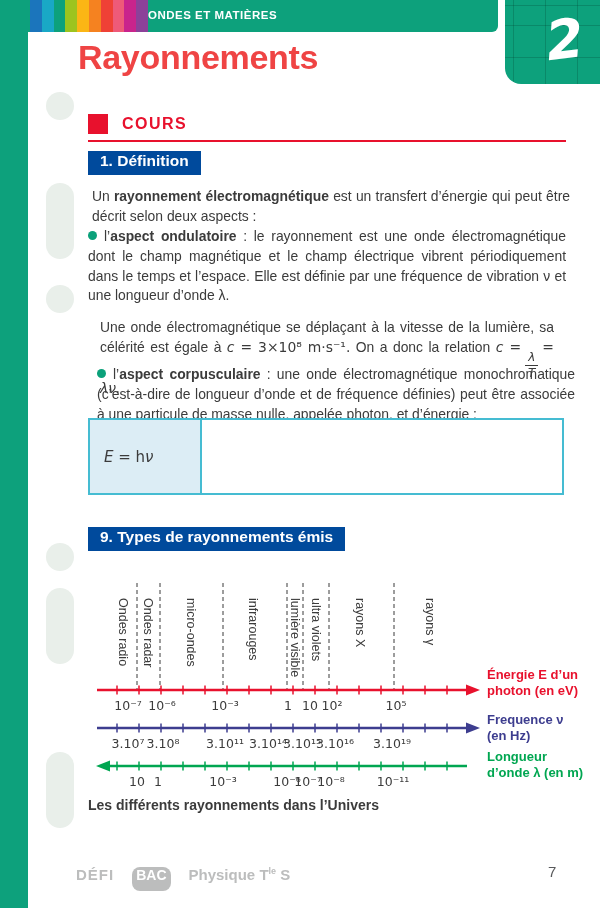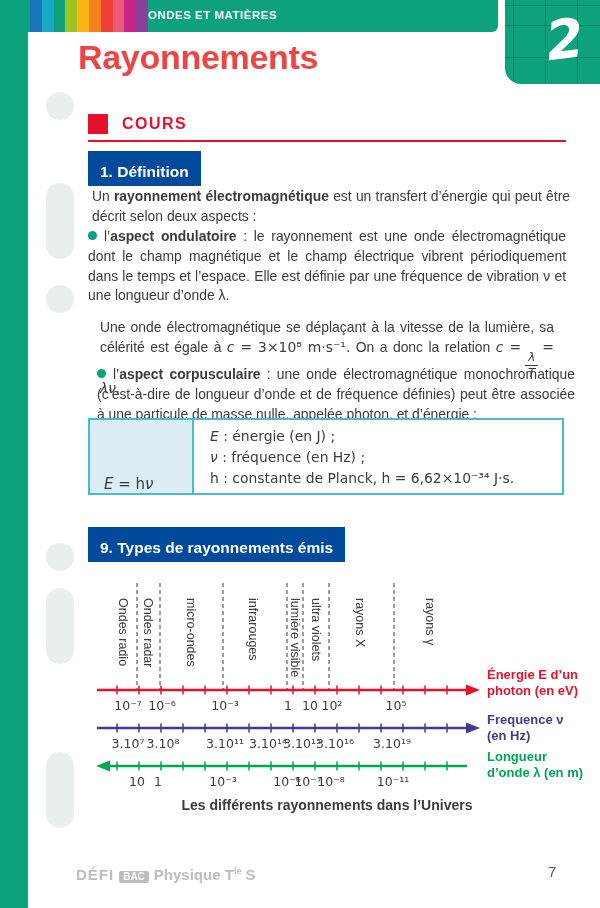--- a/index.html
+++ b/index.html
@@ -17,46 +17,46 @@
                           repeating-linear-gradient(90deg,rgba(0,50,35,.22) 0 1px,transparent 1px 32px);
          background-position:8px 6px}
   .badge-num{position:absolute;left:30px;top:8px;width:60px;text-align:center;color:#fff;
              font-family:"DejaVu Sans",sans-serif;font-weight:bold;font-style:italic;
              font-size:54px;transform:rotate(-7deg)}
   .hole{position:absolute;left:46px;width:28px;background:#e9efea;border-radius:999px}
   .page-title{position:absolute;left:78px;top:38px;font-size:34px;font-weight:bold;color:#ef4444;letter-spacing:-.3px}
   .cours-sq{position:absolute;left:88px;top:114px;width:20px;height:20px;background:#e8112d}
   .cours-label{position:absolute;left:122px;top:115px;font-size:16px;font-weight:bold;color:#e8112d;letter-spacing:1.5px}
   .cours-rule{position:absolute;left:88px;top:140px;width:478px;height:2px;background:#e8112d}
-  .sec-head{position:absolute;left:88px;background:#004a9c;color:#fff;font-weight:bold;font-size:15.5px;padding:12px 12px 5px;white-space:nowrap}
+  .sec-head{position:absolute;left:88px;background:#004a9c;color:#fff;font-weight:bold;font-size:15.5px;padding:1px 12px 5px;white-space:nowrap}
   #s1-head{top:151px}
   #s2-head{top:527px}
   .body-block{position:absolute;left:88px;width:478px;font-size:13.9px;line-height:19.8px;text-align:justify}
   #p1{top:183px}
   #b1{top:227px}
   #b2{top:356px}
   .bullet{display:inline-block;width:9px;height:9px;border-radius:50%;background:#0ba17a;margin-right:7px;vertical-align:1px}
   .fbox{position:absolute;left:88px;top:418px;width:476px;height:77px;border:2px solid #45bcd2;display:flex;box-sizing:border-box;background:#fff}
-  .fbox-left{width:104px;background:#dcedf5;border-right:2px solid #45bcd2;display:flex;align-items:flex-end;padding-left:14px;font-size:15px;box-sizing:border-box}
+  .fbox-left{width:112px;background:#dcedf5;border-right:2px solid #45bcd2;display:flex;align-items:center;padding-left:14px;font-size:15px;box-sizing:border-box}
   .fbox-right{flex:1;padding:6px 0 0 16px;font-size:13.9px;line-height:21px}
   .frac{display:inline-flex;flex-direction:column;align-items:center;vertical-align:-9px;line-height:1.05;font-size:12px;margin:0 4px;font-style:italic}
   .frac .den{border-top:1.2px solid #3b3b3b;padding:1px 3px 0}
   .frac .num{padding:0 3px 1px}
   #spectrum{position:absolute;left:85px;top:563px;overflow:visible}
   .band-label{font-size:12.5px;fill:#3b3b3b;font-family:"Liberation Sans",sans-serif}
   .tick-label{font-size:12.5px;fill:#3b3b3b;font-family:"DejaVu Sans",sans-serif}
   .boundary{stroke:#3b3b3b;stroke-width:1;stroke-dasharray:4 3;fill:none}
   .axis-label{position:absolute;left:487px;font-size:13px;font-weight:bold;line-height:15.5px}
   #axis-label-energie{top:667px;color:#e8112d}
   #axis-label-frequence{top:712px;color:#3d3d8f}
   #axis-label-longueur{top:749px;color:#00a651}
-  .caption{position:absolute;left:88px;top:797px;width:478px;text-align:center;font-weight:bold;font-size:14px}
-  .footer{position:absolute;left:76px;top:866px;display:flex;align-items:baseline;gap:5px;font-weight:bold;color:#bcbdbd}
+  .caption{position:absolute;left:88px;top:797px;width:478px;text-align:left;font-weight:bold;font-size:14px}
+  .footer{position:absolute;left:76px;top:866px;display:flex;align-items:baseline;gap:18px;font-weight:bold;color:#bcbdbd}
   .brand-defi{font-size:15px;letter-spacing:1px}
-  .bac-box{background:#bcbdbd;color:#fff;padding:0 4px 1px;border-radius:2px;font-size:10px}
+  .bac-box{background:#bcbdbd;color:#fff;padding:0 4px 8px;border-radius:8px;font-size:14px}
   .footer-subject{font-size:15px}
   .footer sup{font-size:9px}
   .page-num{position:absolute;left:548px;top:863px;font-size:15px;color:#58595b}
 </style>
 </head>
 <body>
 
 <div>
 
   <div class="left-strip"></div>
@@ -104,25 +104,20 @@
           <span class="den">T</span>
         </span><span class="it fm">= λν.</span></p>
   </div>
 
   <p class="body-block" id="b2" style="margin:9px"><span class="bullet"></span><span>l’</span><b>aspect corpusculaire</b><span> : une onde électromagnétique monochromatique (c’est-à-dire de longueur d’onde et de fréquence définies) peut être associée à une particule de masse nulle, appelée photon, et d’énergie :</span></p>
 
   <div class="fbox">
     <div class="fbox-left fm">
         <span><span class="it">E</span><span> = h</span><span class="it">ν</span></span>
       </div>
-    <div class="fbox-right fm">
-      <div><span class="it">E</span><span> : énergie (en J) ;</span></div>
-      <div><span class="it">ν</span><span> : fréquence (en Hz) ;</span></div>
-      <div><span class="it"></span><span>h : constante de Planck,  h = 6,62×10⁻³⁴ J·s.</span></div>
-    </div>
   </div>
 
   <div class="sec-head" id="s2-head">9. Types de rayonnements émis</div>
 
   <svg id="spectrum" width="400" height="240">
       <line x1="52" y1="20" x2="52" y2="126" class="boundary"></line>
       <line x1="75" y1="20" x2="75" y2="126" class="boundary"></line>
       <line x1="138" y1="20" x2="138" y2="126" class="boundary"></line>
       <line x1="202" y1="20" x2="202" y2="126" class="boundary"></line>
       <line x1="218" y1="20" x2="218" y2="126" class="boundary"></line>

